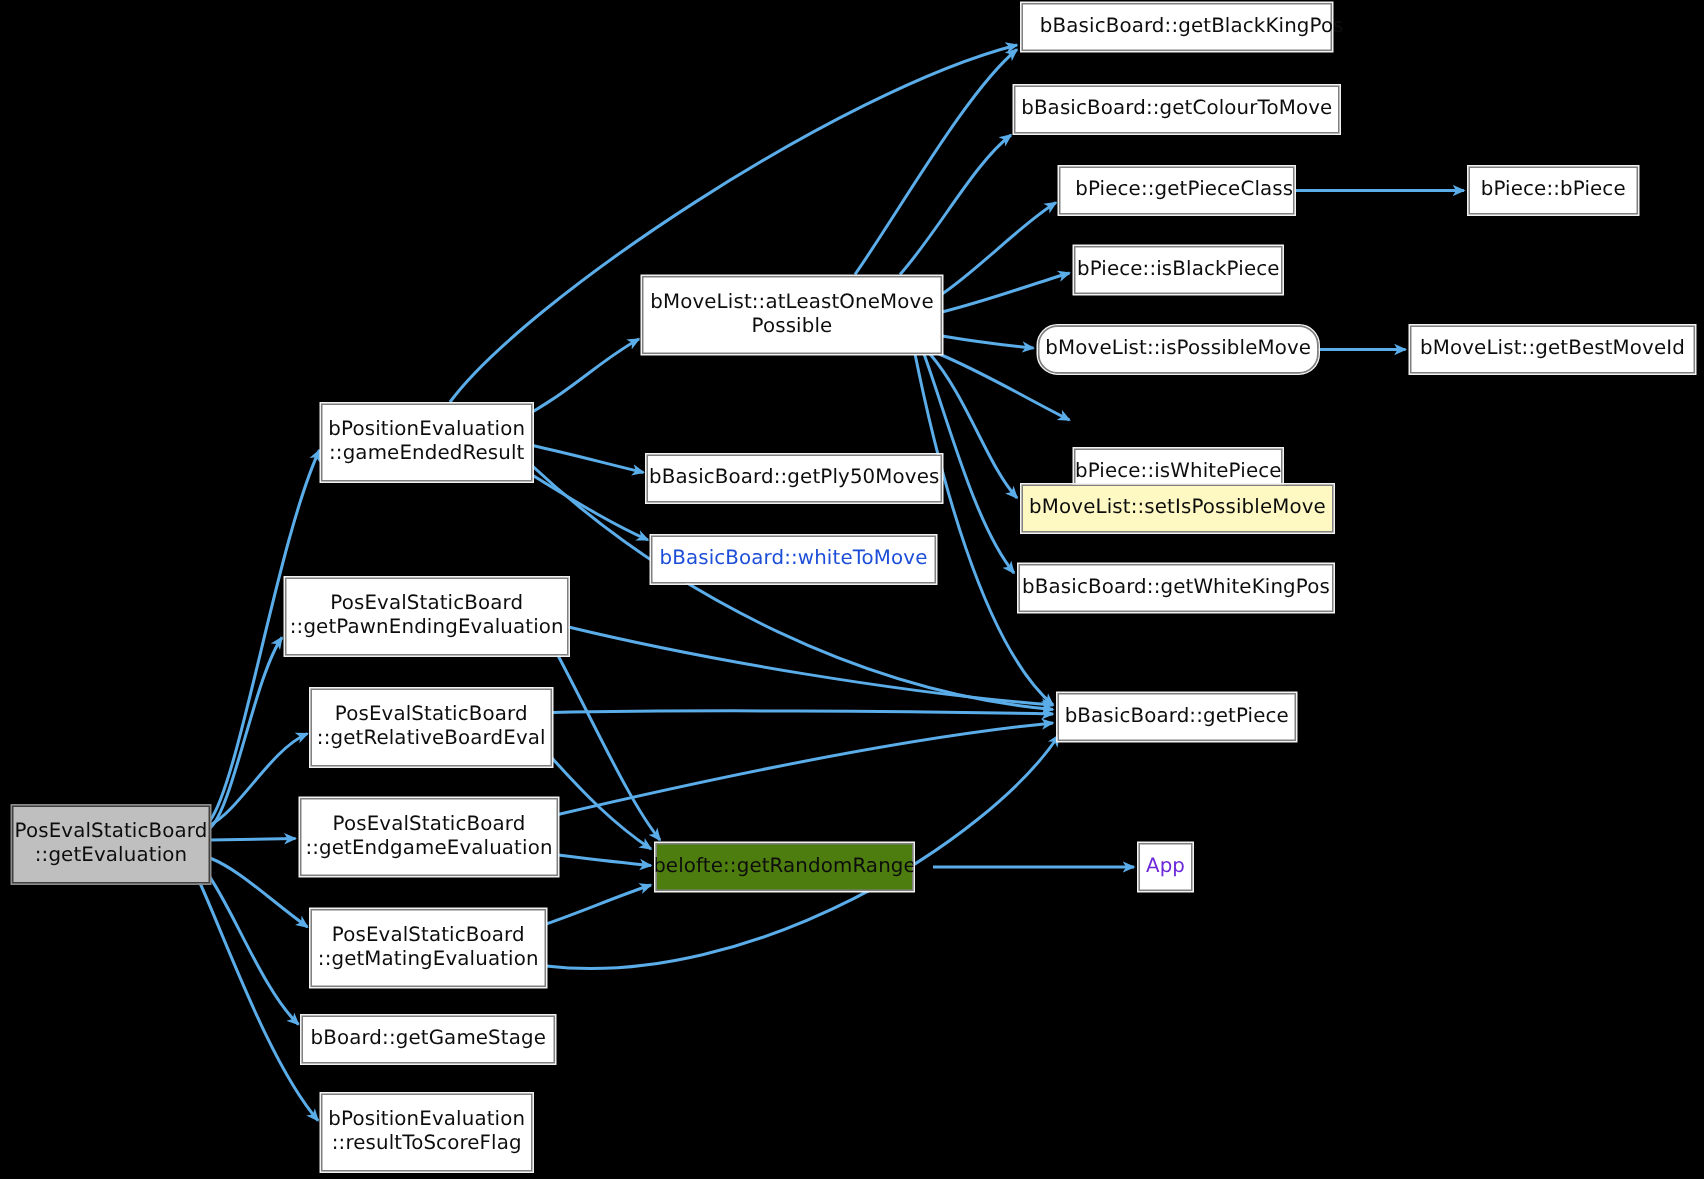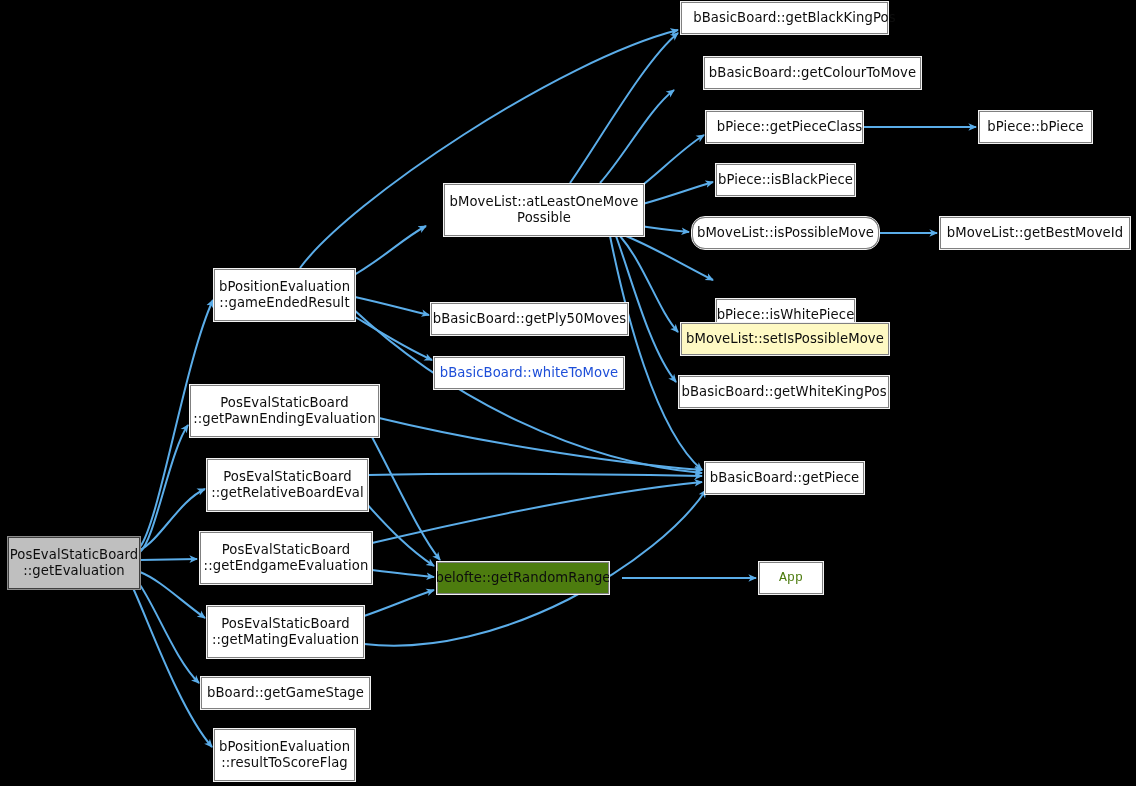--- a/index.html
+++ b/index.html
@@ -82,37 +82,37 @@
         <span>PosEvalStaticBoard
 ::getMatingEvaluation</span>
       </div>
       <div class="node" style="left: 201px; top: 677px; width: 169px; height: 32px; background: rgb(255, 255, 255); border-color: rgb(128, 128, 128); color: rgb(13, 13, 13);">
         <span>bBoard::getGameStage</span>
       </div>
       <div class="node" style="left: 214px; top: 729px; width: 141px; height: 52px; background: rgb(255, 255, 255); border-color: rgb(128, 128, 128); color: rgb(13, 13, 13);">
         <span>bPositionEvaluation
 ::resultToScoreFlag</span>
       </div>
-      <div class="node" style="left: 428px; top: 184px; width: 200px; height: 52px; background: rgb(255, 255, 255); border-color: rgb(128, 128, 128); color: rgb(13, 13, 13); margin-left: 16px;">
+      <div class="node" style="left: 428px; top: 184px; width: 200px; height: 52px; background: rgb(255, 255, 255); border-color: rgb(128, 128, 128); color: rgb(13, 13, 13);">
         <span>bMoveList::atLeastOneMove
 Possible</span>
       </div>
       <div class="node" style="left: 431px; top: 303px; width: 197px; height: 32px; background: rgb(255, 255, 255); border-color: rgb(128, 128, 128); color: rgb(13, 13, 13);">
         <span>bBasicBoard::getPly50Moves</span>
       </div>
       <div class="node" style="left: 434px; top: 357px; width: 190px; height: 32px; background: rgb(255, 255, 255); border-color: rgb(128, 128, 128); color: #1d4ed8;">
         <span>bBasicBoard::whiteToMove</span>
       </div>
       <div class="node" style="left: 437px; top: 562px; width: 172px; height: 32px; background: #4d7c0f; border-color: rgb(128, 128, 128); color: rgb(13, 13, 13);">
         <span>belofte::getRandomRange</span>
       </div>
       <div class="node" style="left: 681px; top: 2px; width: 207px; height: 32px; background: rgb(255, 255, 255); border-color: rgb(128, 128, 128); color: rgb(13, 13, 13); padding-left: 20px;">
         <span>bBasicBoard::getBlackKingPos</span>
       </div>
-      <div class="node" style="left: 704px; top: 57px; width: 217px; height: 32px; background: rgb(255, 255, 255); border-color: rgb(128, 128, 128); color: rgb(13, 13, 13);">
+      <div class="node" style="left: 676px; top: 57px; width: 217px; height: 32px; background: rgb(255, 255, 255); border-color: rgb(128, 128, 128); color: rgb(13, 13, 13);">
         <span>bBasicBoard::getColourToMove</span>
       </div>
       <div class="node" style="left: 706px; top: 111px; width: 157px; height: 32px; background: rgb(255, 255, 255); border-color: rgb(128, 128, 128); color: rgb(13, 13, 13); padding-left: 10px;">
         <span>bPiece::getPieceClass</span>
       </div>
       <div class="node" style="left: 716px; top: 164px; width: 139px; height: 32px; background: rgb(255, 255, 255); border-color: rgb(128, 128, 128); color: rgb(13, 13, 13);">
         <span>bPiece::isBlackPiece</span>
       </div>
       <div class="node" style="left: 692px; top: 217px; width: 187px; height: 32px; background: rgb(255, 255, 255); border-color: rgb(128, 128, 128); color: rgb(13, 13, 13); border-radius: 13px;">
         <span>bMoveList::isPossibleMove</span>
@@ -122,21 +122,21 @@
       </div>
       <div class="node" style="left: 681px; top: 323px; width: 208px; height: 32px; background: #fef9c3; border-color: rgb(128, 128, 128); color: rgb(13, 13, 13);">
         <span>bMoveList::setIsPossibleMove</span>
       </div>
       <div class="node" style="left: 679px; top: 376px; width: 210px; height: 32px; background: rgb(255, 255, 255); border-color: rgb(128, 128, 128); color: rgb(13, 13, 13);">
         <span>bBasicBoard::getWhiteKingPos</span>
       </div>
       <div class="node" style="left: 705px; top: 462px; width: 159px; height: 32px; background: rgb(255, 255, 255); border-color: rgb(128, 128, 128); color: rgb(13, 13, 13);">
         <span>bBasicBoard::getPiece</span>
       </div>
-      <div class="node" style="left: 759px; top: 562px; width: 64px; height: 32px; background: rgb(255, 255, 255); border-color: rgb(128, 128, 128); color: #4d7c0f; font-family: Liberation Mono, monospace;">
+      <div class="node" style="left: 759px; top: 562px; width: 36px; height: 32px; background: rgb(255, 255, 255); border-color: rgb(128, 128, 128); color: #6d28d9;">
         <span>App</span>
       </div>
       <div class="node" style="left: 979px; top: 111px; width: 113px; height: 32px; background: rgb(255, 255, 255); border-color: rgb(128, 128, 128); color: rgb(13, 13, 13);">
         <span>bPiece::bPiece</span>
       </div>
       <div class="node" style="left: 940px; top: 217px; width: 190px; height: 32px; background: rgb(255, 255, 255); border-color: rgb(128, 128, 128); color: rgb(13, 13, 13);">
         <span>bMoveList::getBestMoveId</span>
       </div>
     </div>
 </div>

